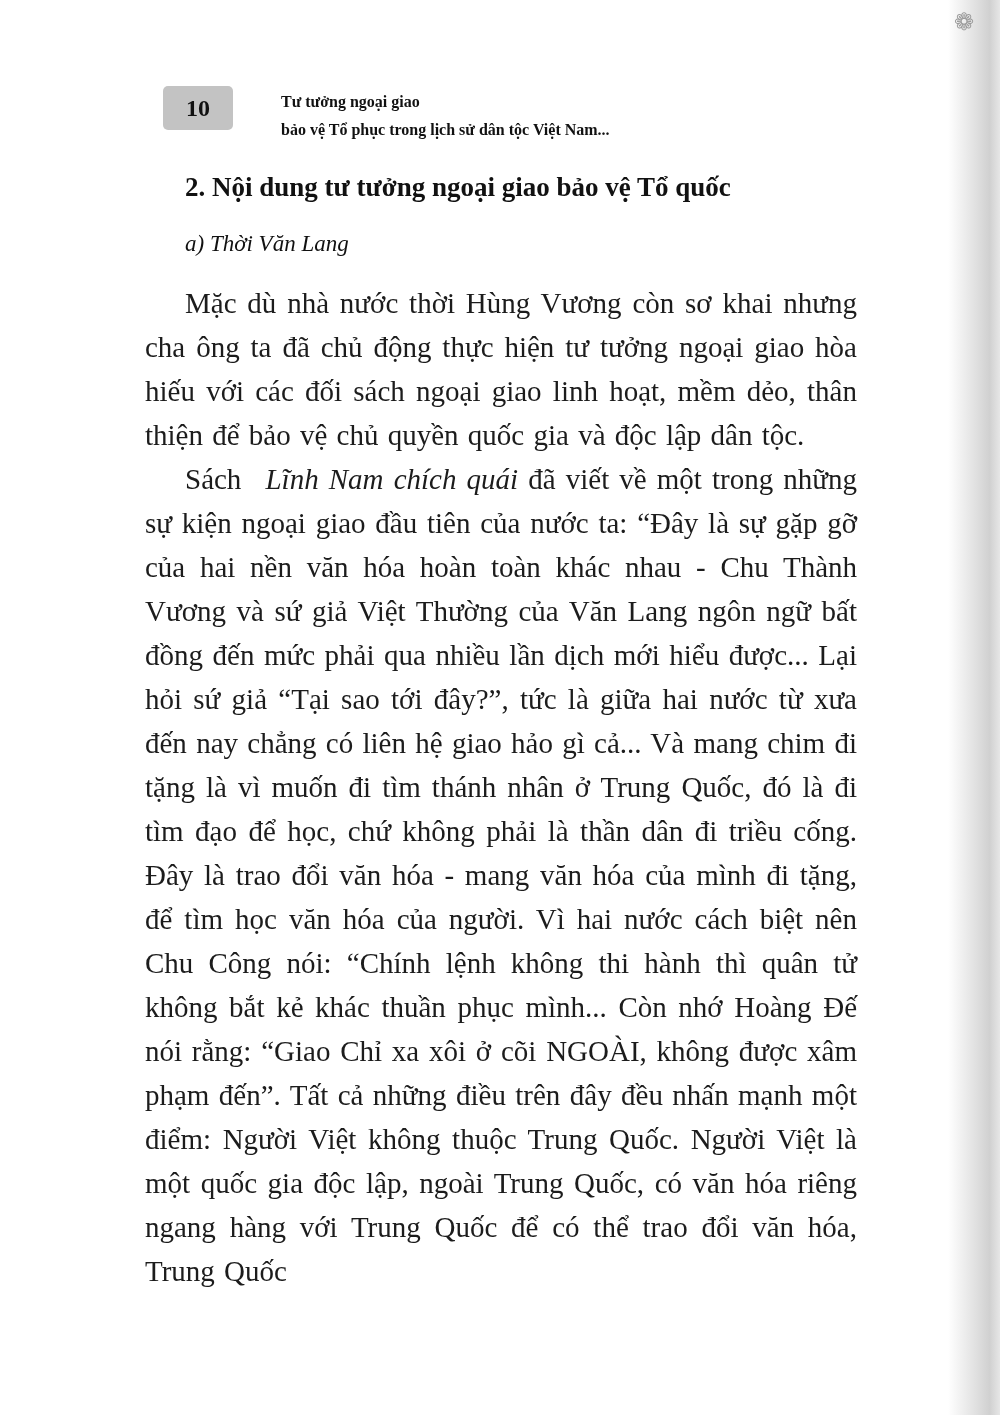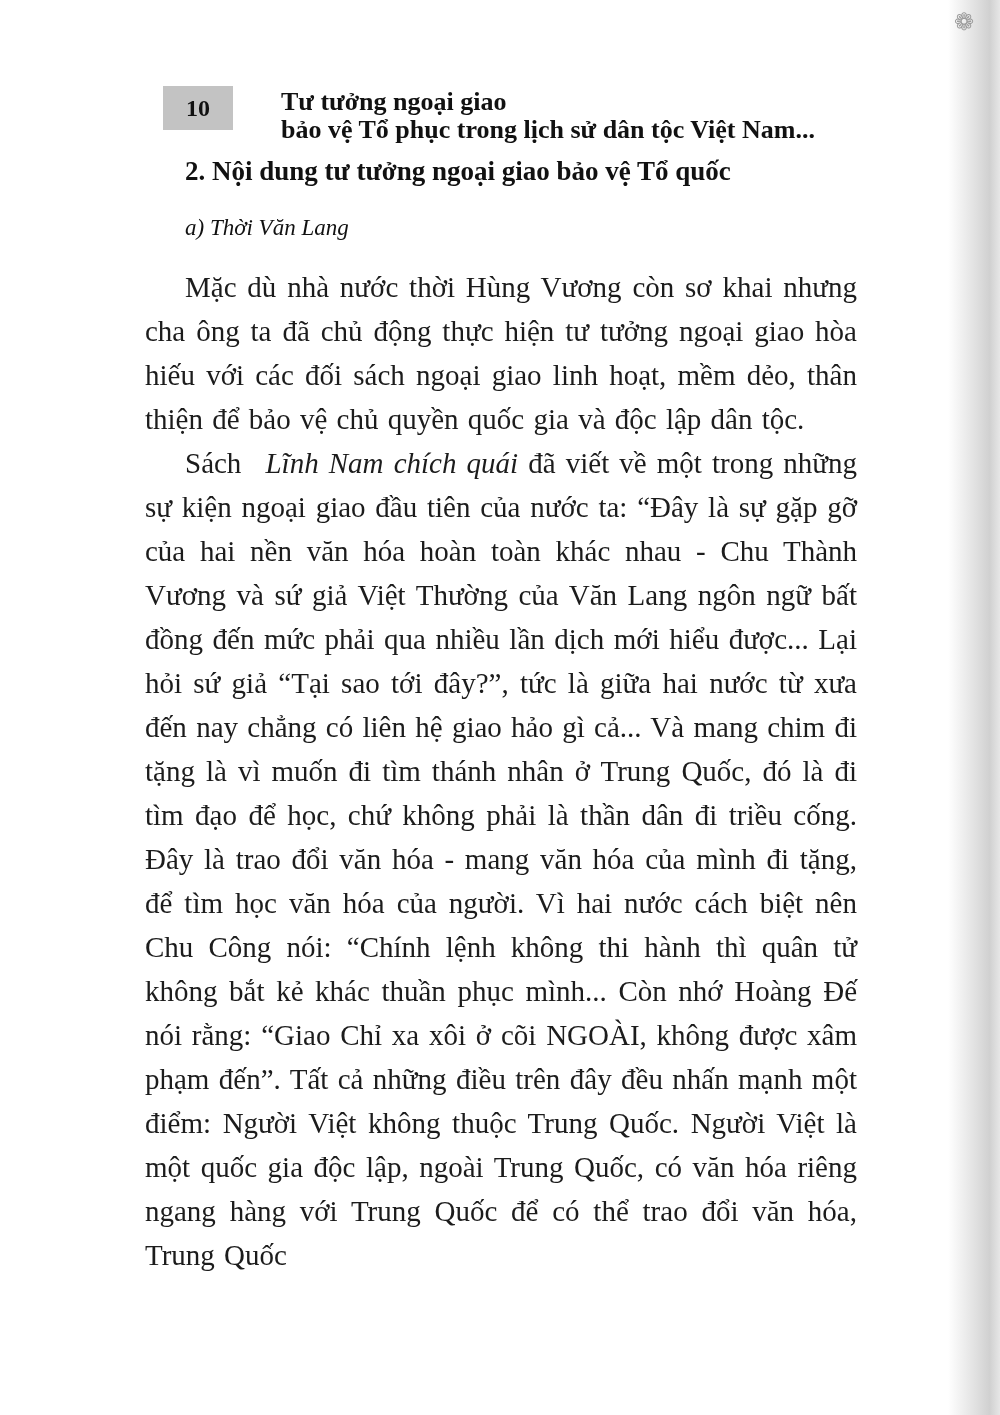--- a/index.html
+++ b/index.html
@@ -43,44 +43,44 @@
   
   .page-header {
     position: absolute;
     top: 86px;
     left: 163px;
     display: flex;
     align-items: flex-start;
   }
   .page-num-badge {
     background: #c3c3c3;
-    border-radius: 0;
+    border-radius: 5px;
     min-width: 70px;
     height: 44px;
     display: flex;
     align-items: center;
     justify-content: center;
     font-weight: bold;
     font-size: 24px;
     color: #111;
   }
   .running-header {
     margin-left: 48px;
     font-weight: bold;
-    font-size: 26px;
+    font-size: 16px;
     line-height: 28px;
     padding-top: 2px;
     color: #111;
   }
 
   
   .content {
     position: absolute;
     left: 145px;
-    top: 156px;
+    top: 172px;
     width: 712px;
   }
   .section-heading {
     font-size: 27px;
     font-weight: bold;
     margin: 0 0 28px 40px;
     color: #111;
   }
   .subsection-heading {
     font-size: 23px;

